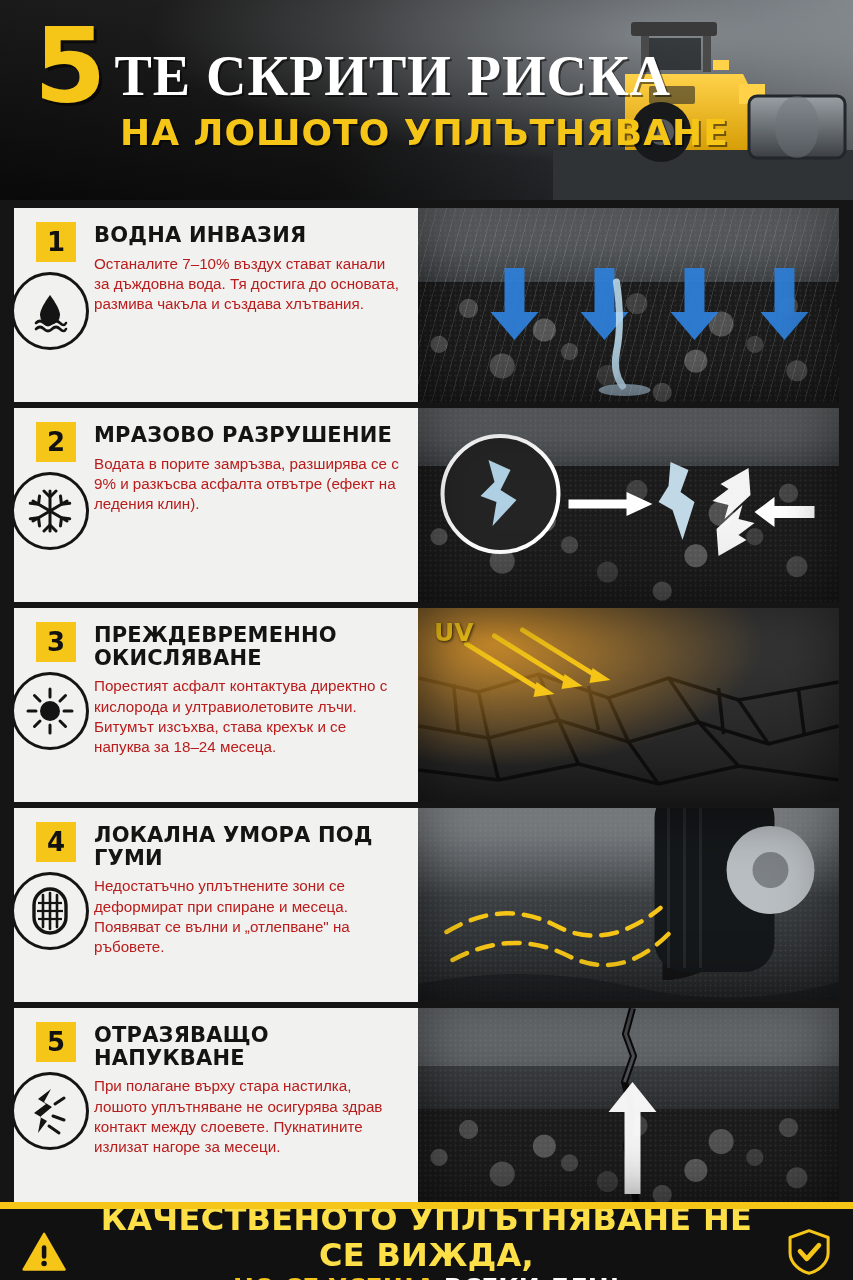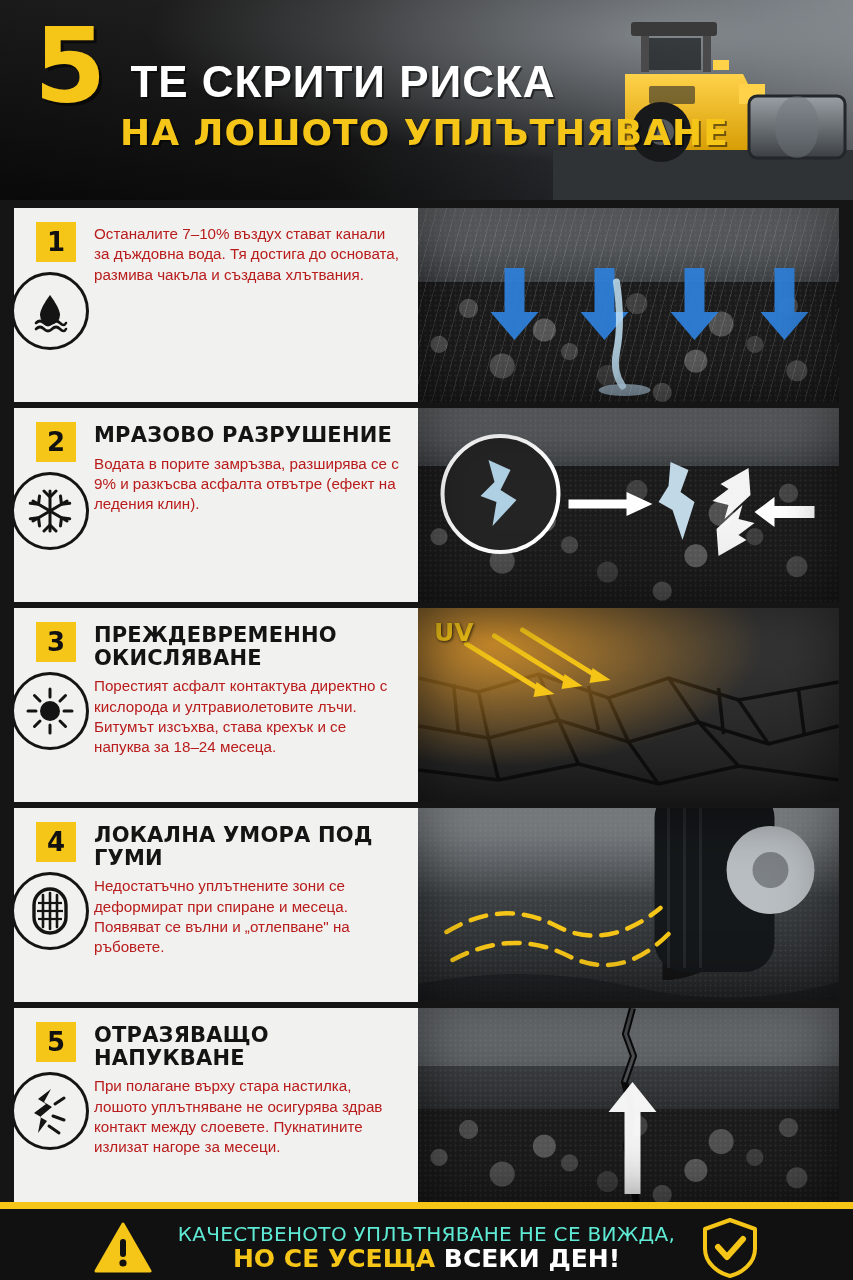--- a/index.html
+++ b/index.html
@@ -42,30 +42,29 @@
   .big5 {
     font-family: "DejaVu Sans", sans-serif;
     font-weight: 700;
     font-size: 104px;
     line-height: .82;
     color: #F5C518;
     letter-spacing: -4px;
     text-shadow: 3px 3px 0 rgba(0,0,0,.55);
   }
   .t1 {
-    font-family: Liberation Sans, sans-serif;
-    font-weight: 700;
-    font-size: 44px;
+    font-family: Liberation Serif, serif;
+    font-weight: 700;
+    font-size: 56px;
     line-height: .95;
     color: #ffffff;
     letter-spacing: 1px;
     text-transform: uppercase;
     padding-bottom: 6px;
     text-shadow: 2px 2px 0 rgba(0,0,0,.5);
-    margin-left: 16px;
   }
   .t2 {
     font-family: "DejaVu Sans", sans-serif;
     font-weight: 700;
     font-size: 36px;
     line-height: 1;
     color: #F5C518;
     letter-spacing: 1px;
     text-transform: uppercase;
     margin-top: 6px;
@@ -175,23 +174,23 @@
     padding: 0 22px;
     position: relative;
   }
   .footer::before {
     content:""; position:absolute; left:0; right:0; top:0; height:7px;
     background: #F5C518;
   }
   .foot-text { text-align: center; }
   .f1 {
     font-family: "DejaVu Sans", sans-serif;
-    font-weight: 400;
-    font-size: 20px;
-    color: #5eead4;
+    font-weight: 700;
+    font-size: 32px;
+    color: #fde047;
     text-transform: uppercase;
     letter-spacing: .3px;
     line-height: 1.12;
   }
   .f2 {
     font-family: "DejaVu Sans", sans-serif;
     font-weight: 700;
     font-size: 25px;
     text-transform: uppercase;
     line-height: 1.12;
@@ -256,20 +255,21 @@
           <div class="num">1</div>
           <div class="icon-circle">
             <svg width="48" height="48" viewBox="0 0 48 48">
               <path d="M24 8 C24 8 34 21 34 28 a10 10 0 0 1 -20 0 C14 21 24 8 24 8 Z" fill="#141414"></path>
               <path d="M10 36 q4 -4 8 0 t8 0 t8 0 t6 0" stroke="#141414" stroke-width="2.6" fill="none" stroke-linecap="round"></path>
               <path d="M10 42 q4 -4 8 0 t8 0 t8 0 t6 0" stroke="#141414" stroke-width="2.6" fill="none" stroke-linecap="round"></path>
             </svg>
           </div>
         </div>
         <div class="txtcol">
+          <div class="row-title">ВОДНА ИНВАЗИЯ</div>
           <div class="row-body">Останалите 7–10% въздух стават канали за дъждовна вода. Тя достига до основата, размива чакъла и създава хлътвания.</div>
         </div>
       </div>
       <div class="right">
         <div class="asph-top"></div>
         <div class="agg"></div>
         <div class="asph-grain"></div>
         <div class="rain"></div>
         <svg viewBox="0 0 420 194" style="position:absolute;inset:0;width:100%;height:100%">
           <g fill="#2f7fd8" opacity=".95">

